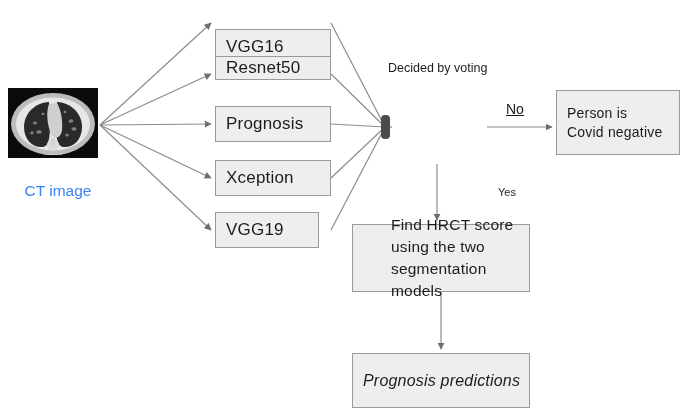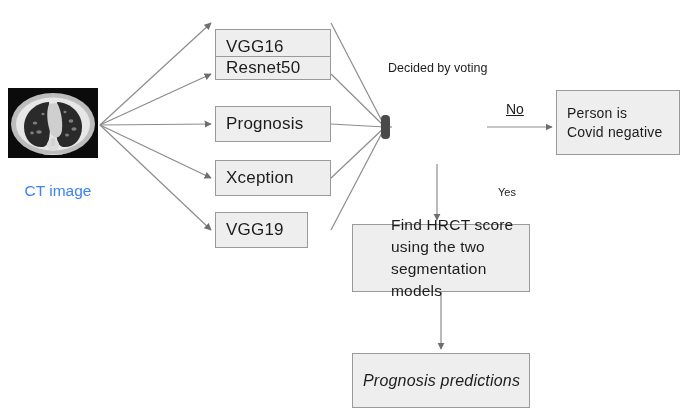--- a/index.html
+++ b/index.html
@@ -42,21 +42,21 @@
     white-space: pre-line;
   }
   .model-box .box-label {
     font-size: 17px;
   }
   
   #box-vgg16    { left: 215px; top: 5px;   width: 116px; height: 36px; margin-top: 24px; }
   #box-resnet50 { left: 215px; top: 56px;  width: 116px; height: 24px; text-align: center; }
   #box-inception{ left: 215px; top: 106px; width: 116px; height: 36px; }
   #box-xception { left: 215px; top: 160px; width: 116px; height: 36px; }
-  #box-vgg19    { left: 215px; top: 212px; width: 93px; height: 36px; }
+  #box-vgg19    { left: 215px; top: 212px; width: 104px; height: 36px; }
 
   #box-negative { left: 556px; top: 90px;  width: 124px; height: 65px; }
   #box-negative .box-label { font-size: 14px; }
 
   #box-hrct     { left: 352px; top: 224px; width: 178px; height: 68px; align-items: center; padding-left: 28px; }
   #box-hrct .box-label { font-size: 15.5px; line-height: 1.42; }
 
   #box-prognosis{ left: 352px; top: 353px; width: 178px; height: 55px; }
   #box-prognosis .box-label { font-size: 16px; font-style: italic; }
 

